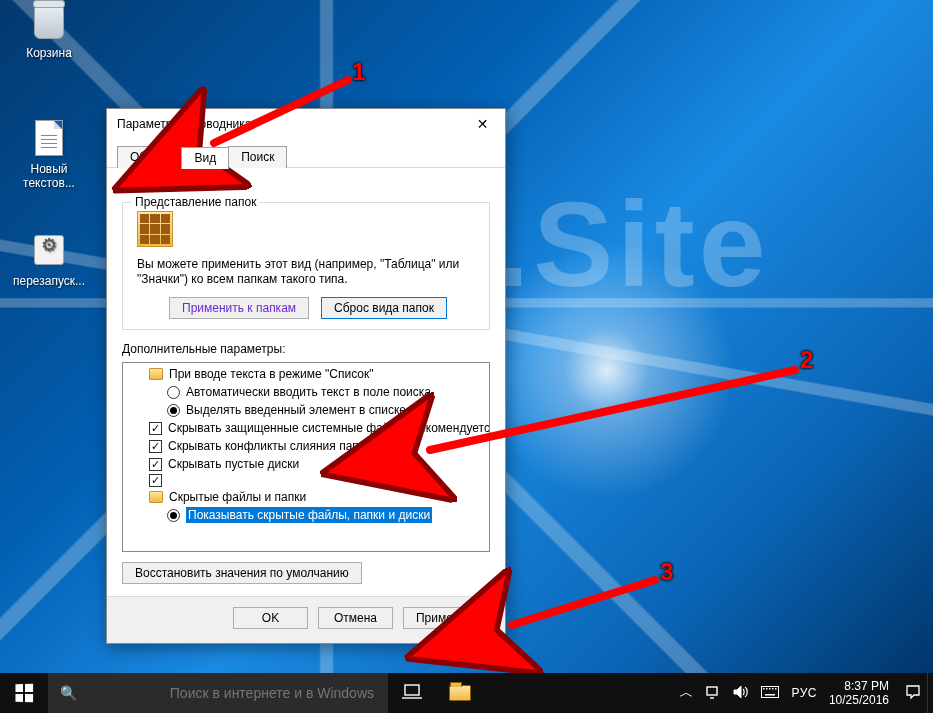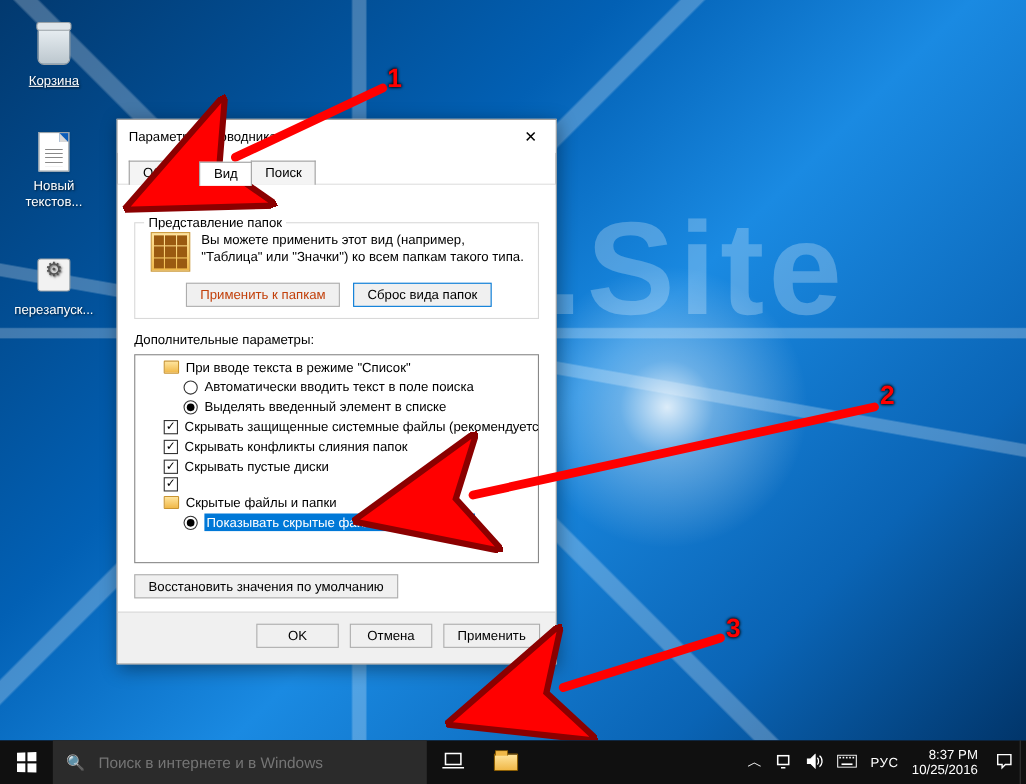--- a/index.html
+++ b/index.html
@@ -184,42 +184,42 @@
     position: relative;
     margin-top: 24px;
   }
   .groupbox > .legend {
     position: absolute;
     top: -8px; left: 8px;
     background: #fff;
     padding: 0 4px;
     font-size: 12px;
   }
-  .group-row { display: flex; gap: 10px; }
+  .group-row { display: flex; gap: 10px; flex-direction: column; }
   .group-icon {
     width: 36px; height: 36px; min-width: 36px;
     background: linear-gradient(#ffe49c, #f0b848);
     border: 1px solid #c99430;
     display: grid;
     grid-template-columns: repeat(3, 1fr);
     grid-template-rows: repeat(3, 1fr);
     gap: 1px; padding: 2px;
   }
   .group-icon div { background: #9a5a10; }
   .group-desc { font-size: 12px; line-height: 15px; flex: 1; }
   .group-btns { display: flex; gap: 12px; justify-content: center; margin-top: 10px; }
 
   button.winbtn {
     font-family: inherit; font-size: 12px;
     padding: 3px 12px;
     background: #f0f0f0;
     border: 1px solid #adadad;
     min-width: 90px;
   }
-  button.winbtn:disabled { color: #c2410c; }
+  button.winbtn:disabled { color: #6d28d9; }
   button.default { border: 1px solid #0078d7; }
 
   .section-label { font-size: 12px; margin-top: 6px; }
 
   .treeview {
     border: 1px solid #888;
     height: 190px;
     padding: 2px 0 2px 2px;
     overflow-x: auto;
     overflow-y: hidden;
@@ -295,21 +295,21 @@
     flex: 0 0 340px;
     background: #2b2b2b;
     display: flex; align-items: center;
     padding: 0 12px; gap: 10px;
     color: #9a9a9a;
   }
   .searchbox .mag { font-size: 14px; }
   .searchbox input {
     background: transparent; border: none;
     color: #84cc16; font-size: 14px;
-    width: 100%; outline: none;
+    width: 100%; outline: none; text-align: right;
   }
   .task-btn {
     width: 48px;
     display: flex; align-items: center; justify-content: center;
     font-size: 16px; color: #fff;
   }
   .task-btn.explorer .folder {
     width: 22px; height: 16px;
     background: linear-gradient(#ffe49c, #f0b848);
     border: 1px solid #8b5e04;
@@ -345,21 +345,21 @@
 <div class="stage">
 
   <div class="desktop">
     <div class="rays"></div>
   </div>
 
   <div class="watermark">
     <span class="accent">K</span><span>omp.Site</span>
   </div>
 
-  <div class="desktop-icon" style="left:10px; top:22px;text-decoration:underline;">
+  <div class="desktop-icon" style="left:10px; top:2px;">
     <div class="icon-box">
         <div class="bin-shape"></div>
       </div>
     <div class="label">Корзина</div>
   </div>
 
   <div class="desktop-icon" style="left:10px; top:118px;">
     <div class="icon-box">
         <div class="txt-shape"></div>
       </div>

